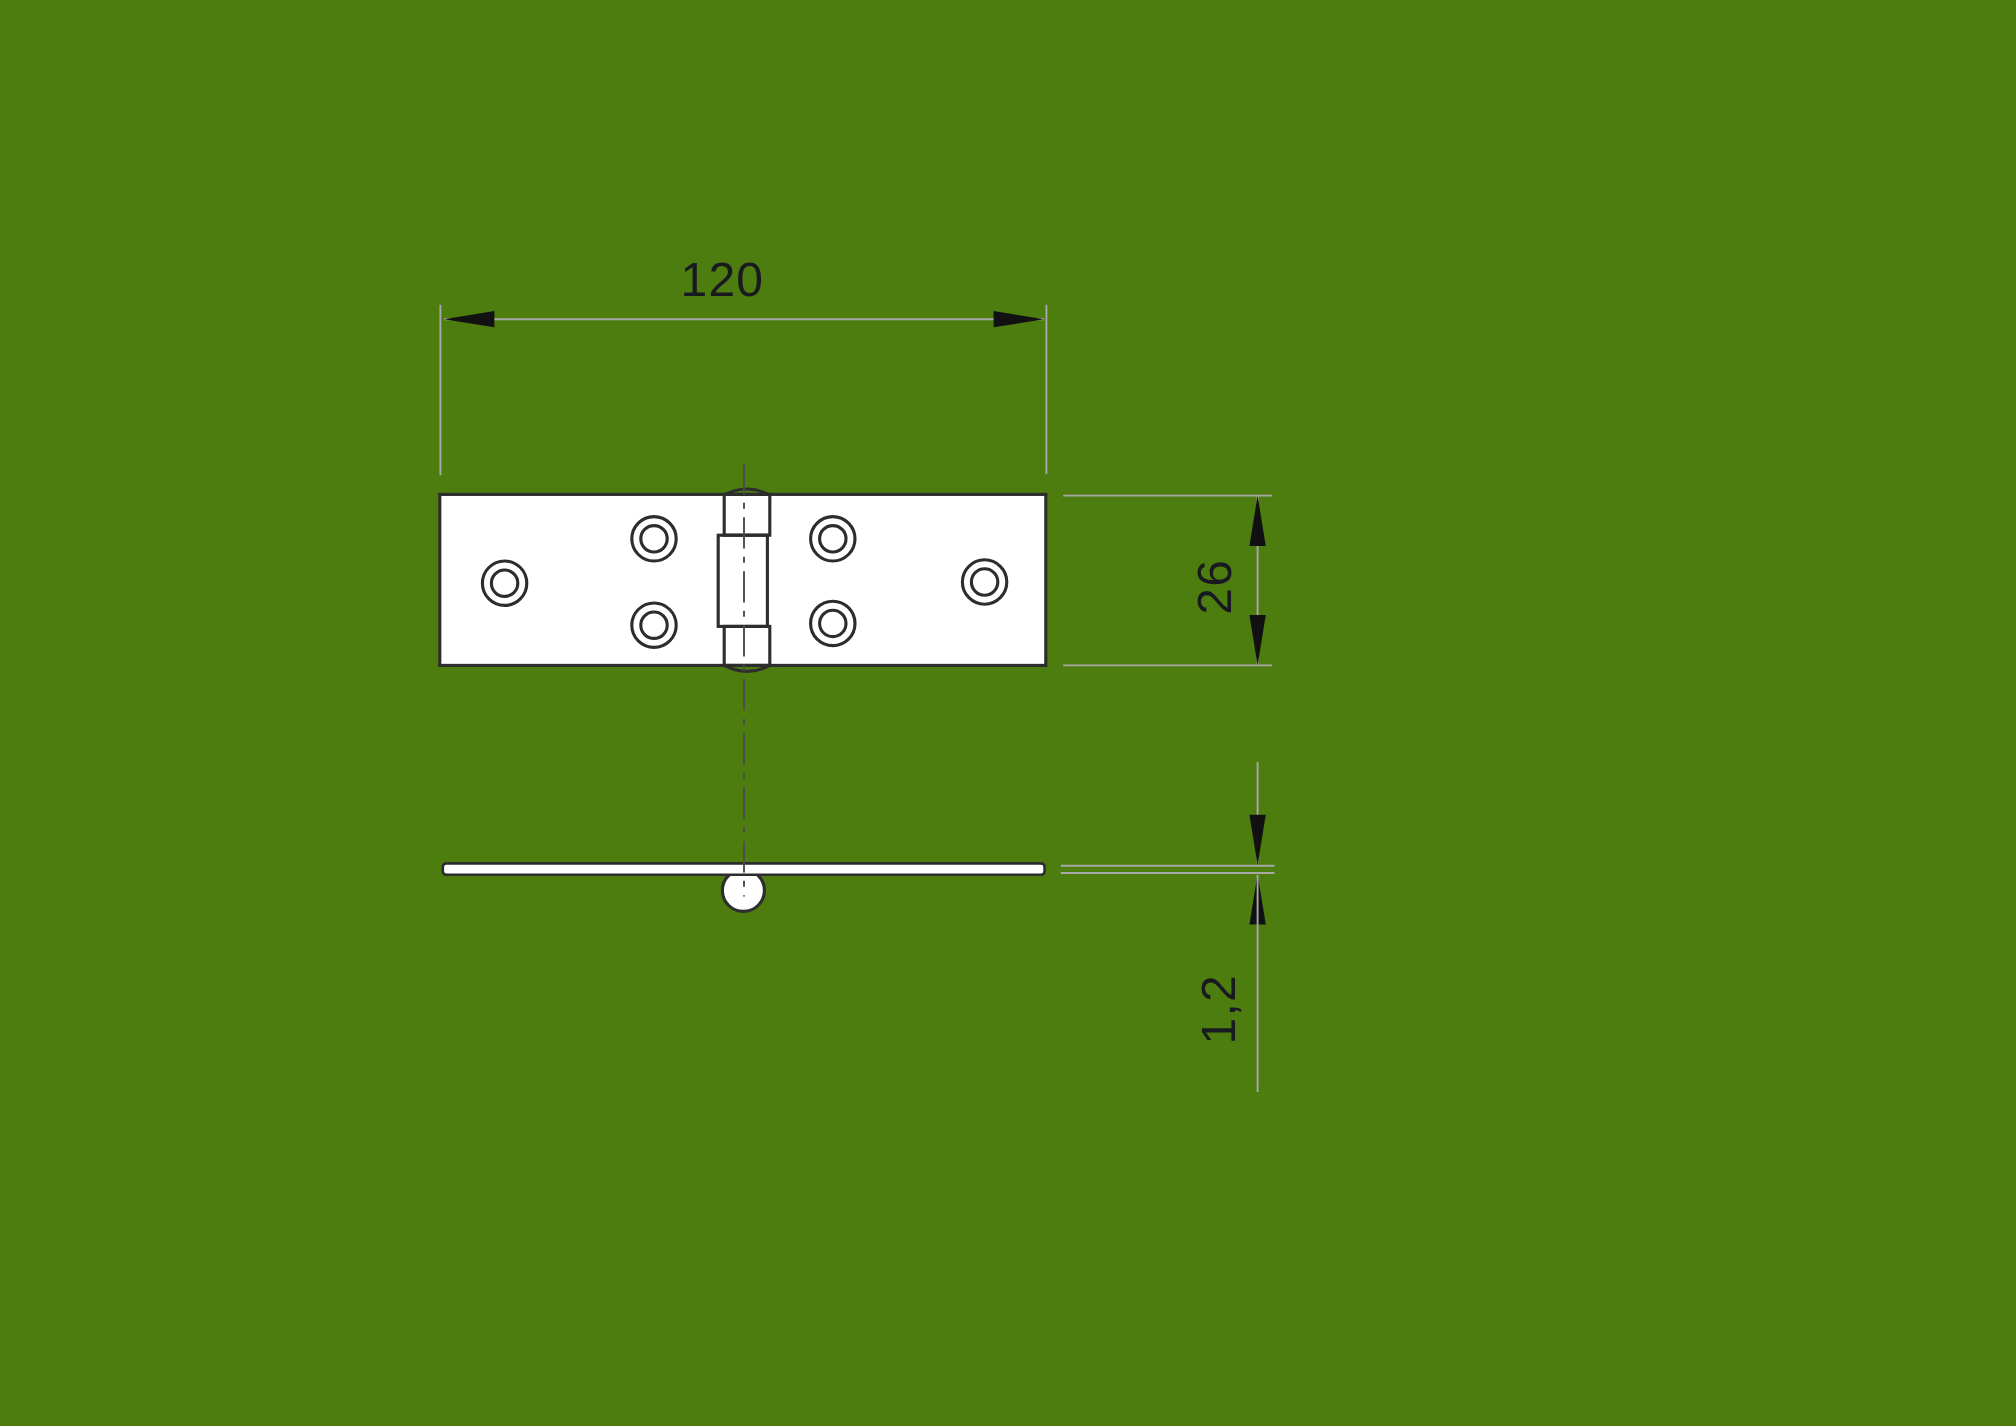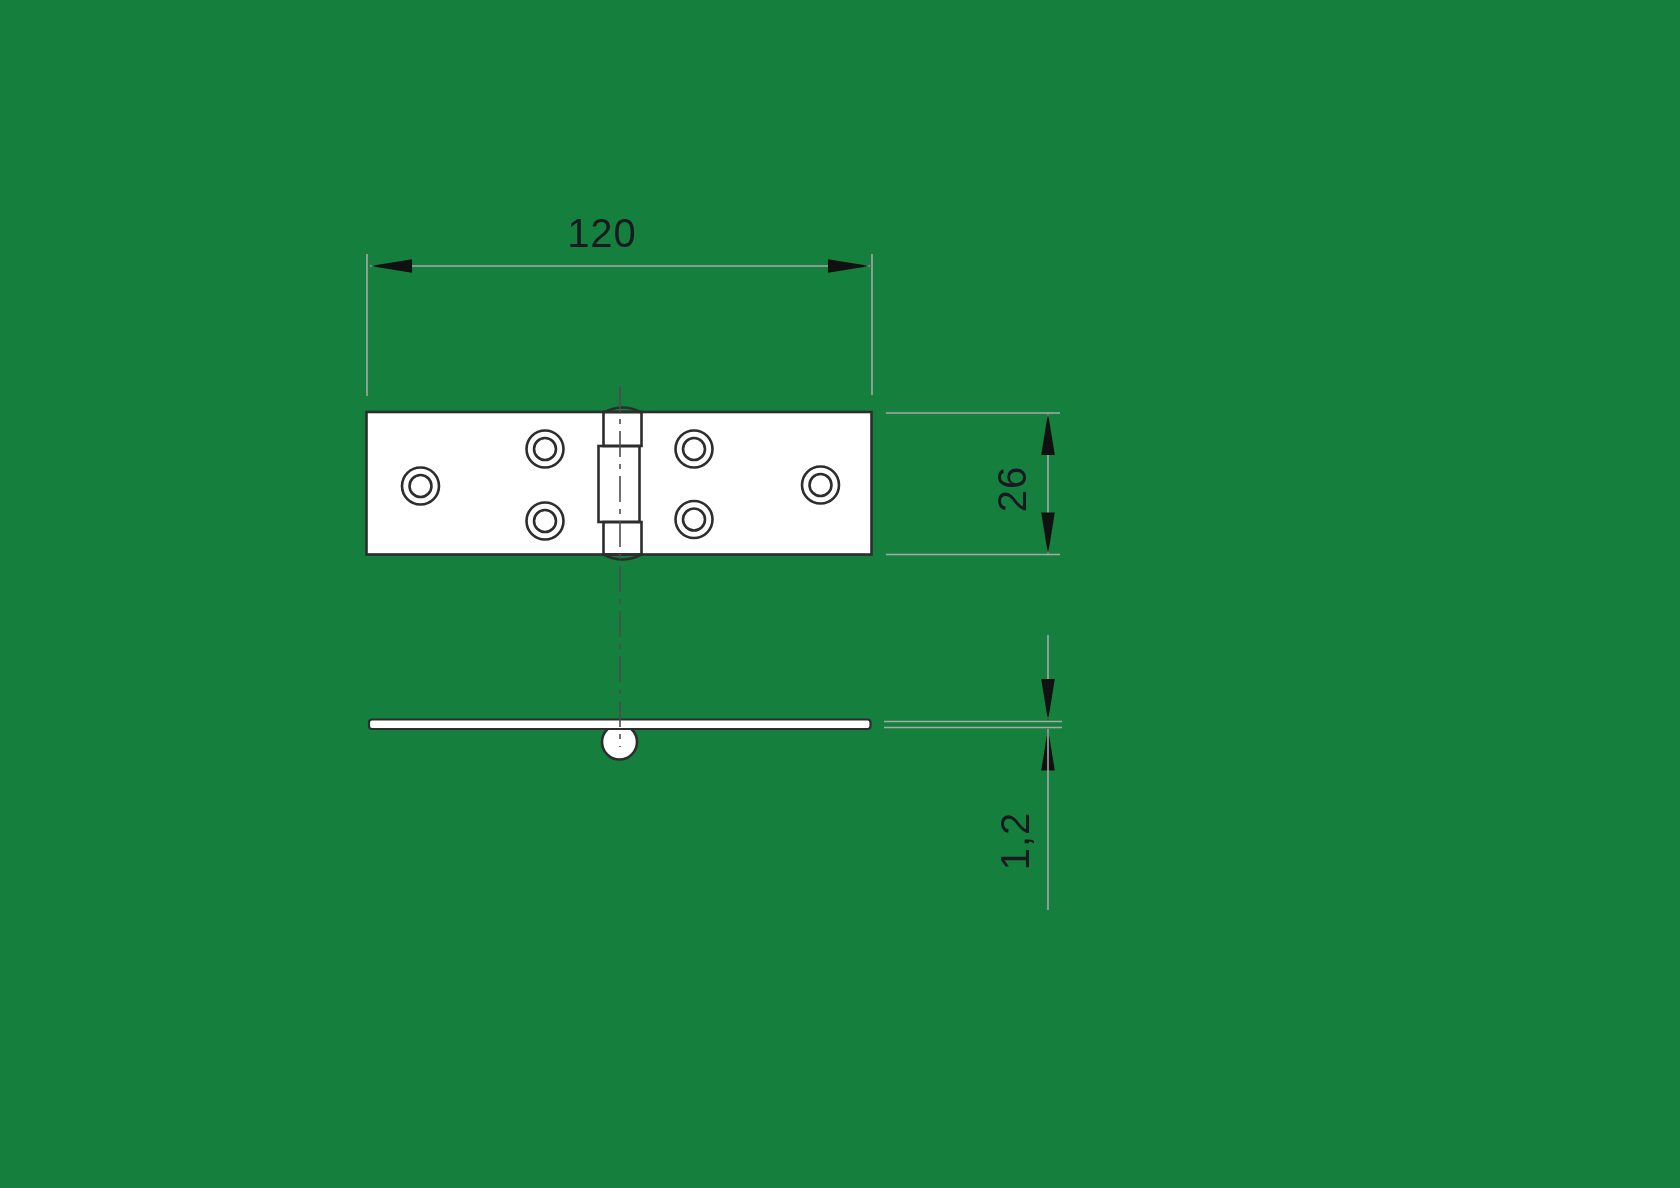--- a/index.html
+++ b/index.html
@@ -7,21 +7,21 @@
     padding: 0;
     background: #ffffff;
     width: 1680px;
     height: 1188px;
     overflow: hidden;
   }
   .drawing-stage {
     position: relative;
     width: 1680px;
     height: 1188px;
-    background: #15803d;
+    background: #4d7c0f;
     text-align: center;
   }
   svg { display: block; }
   .outline  { fill: #ffffff; stroke: #2d2d2d; stroke-width: 2.6; }
   .outline-thin { fill: #ffffff; stroke: #2d2d2d; stroke-width: 2.2; }
   .stroke-only { fill: none; stroke: #2d2d2d; stroke-width: 2.6; }
   .dimline  { fill: none; stroke: #a8a8a8; stroke-width: 1.6; }
   .arrowhead { fill: #111111; stroke: none; }
   .centerline { fill: none; stroke: #4d4d4d; stroke-width: 1.6; stroke-dasharray: 26 7 5 7; }
   .dim-text {

